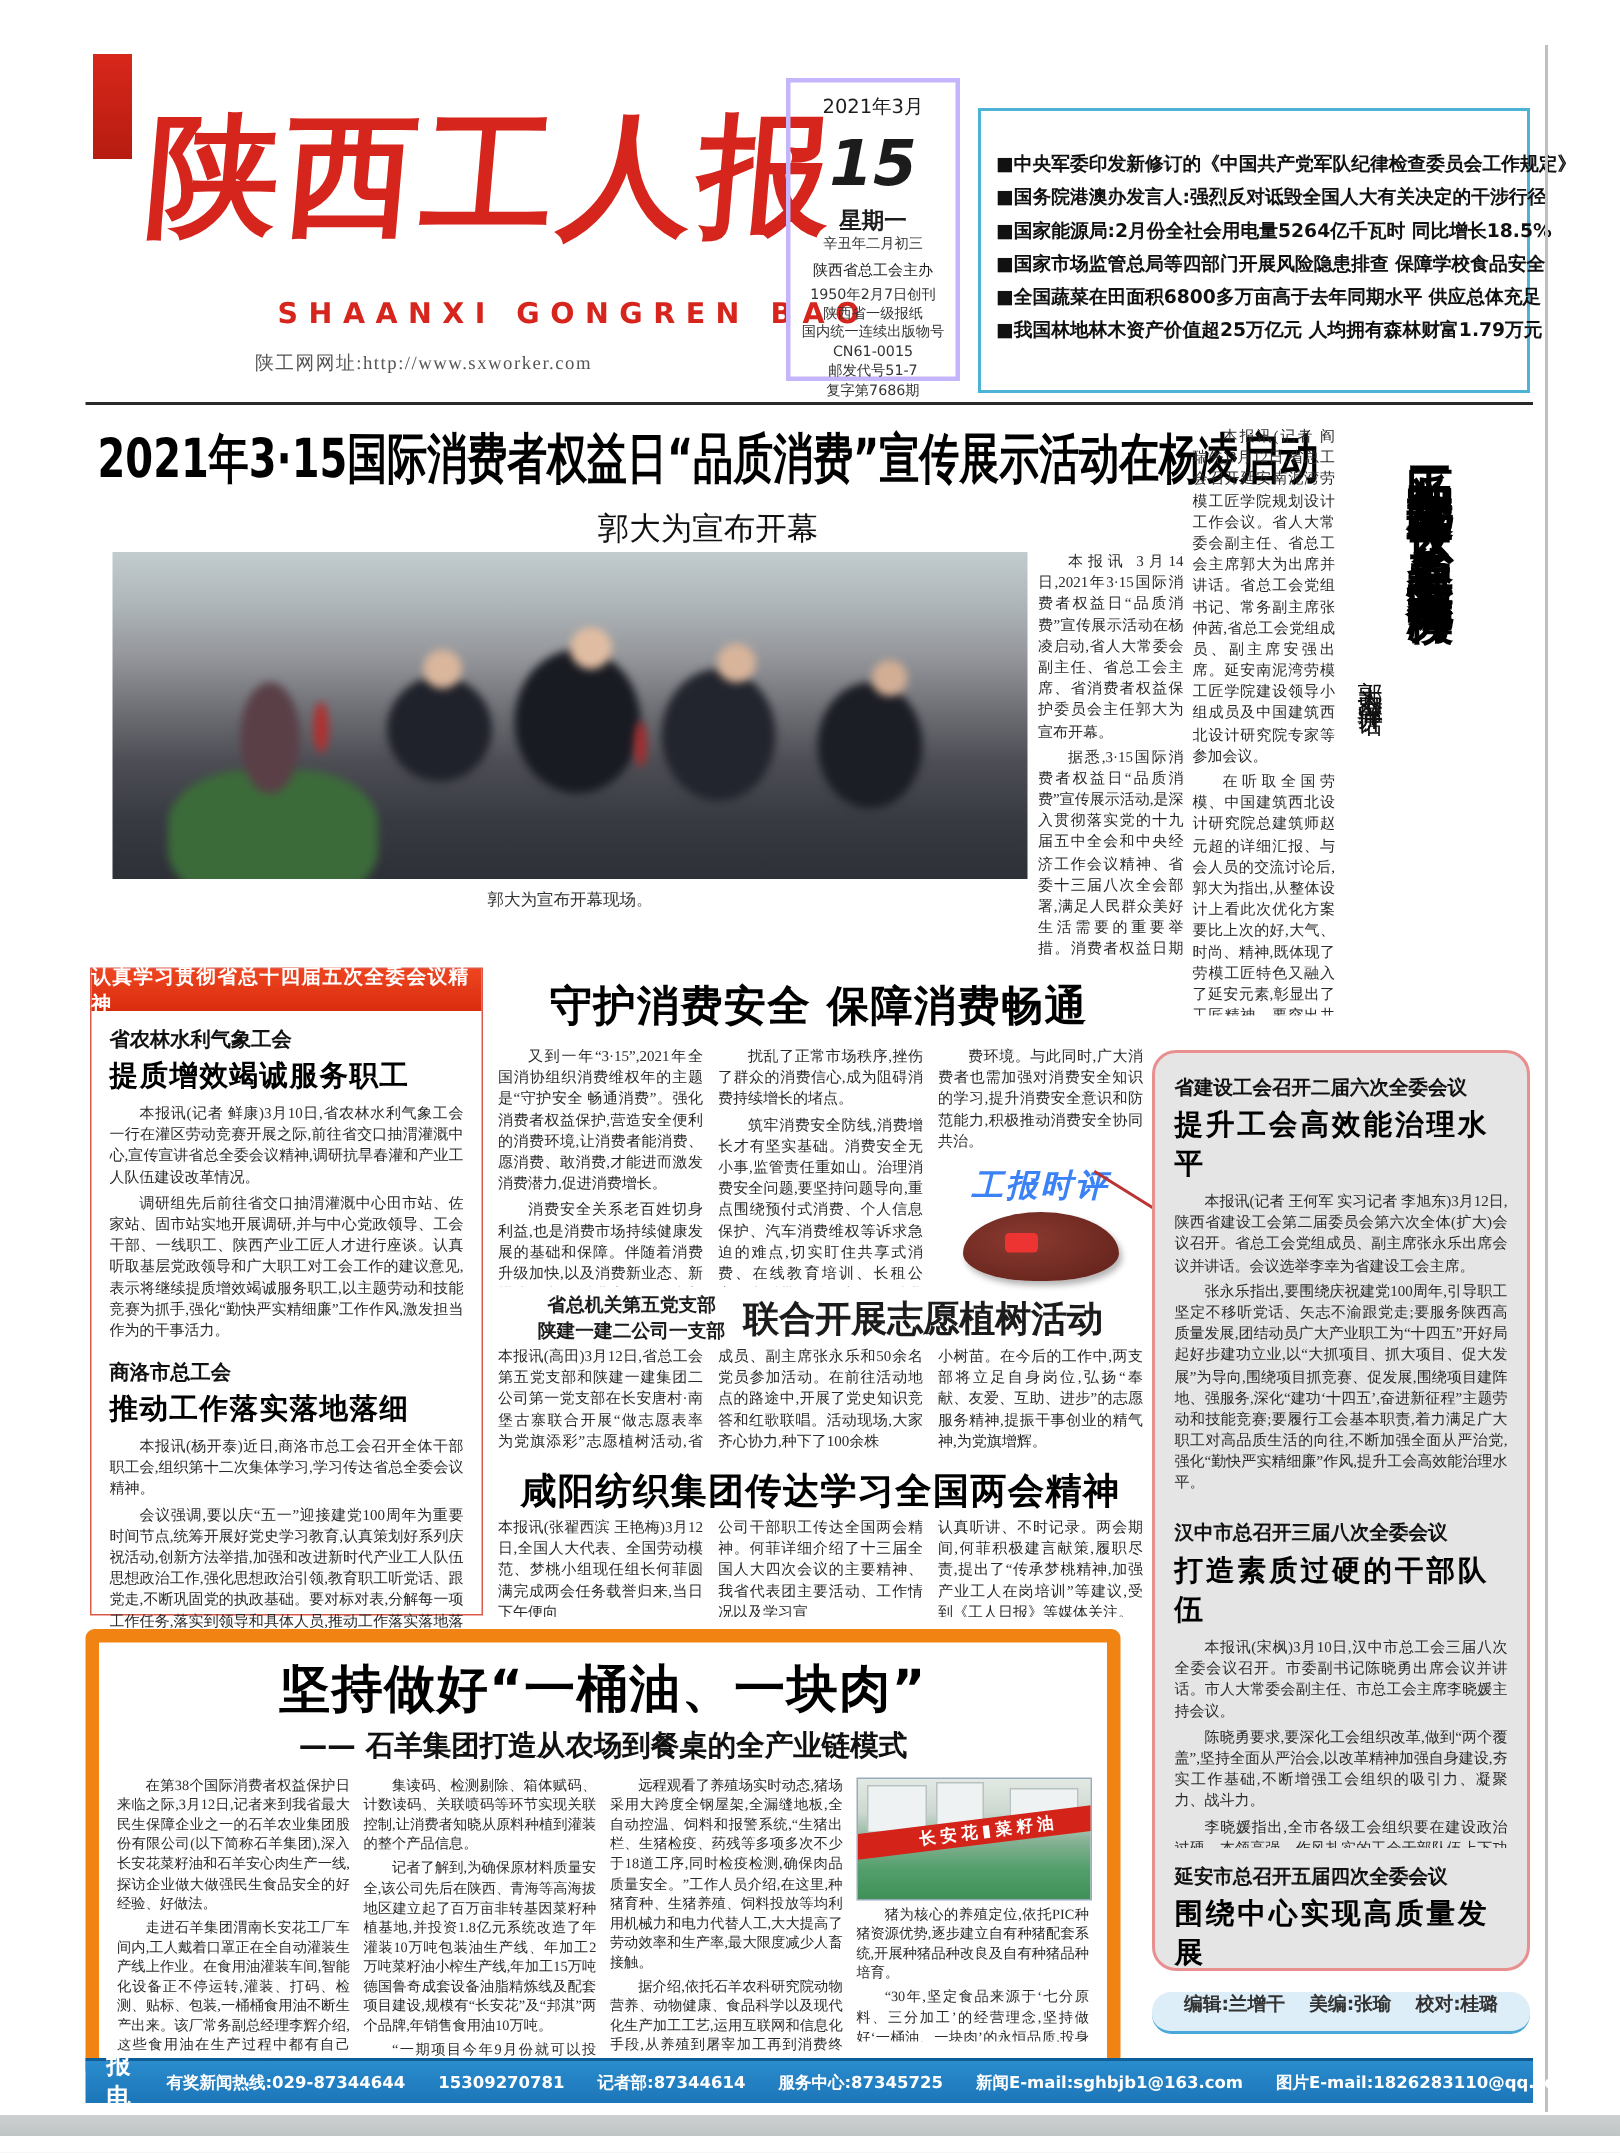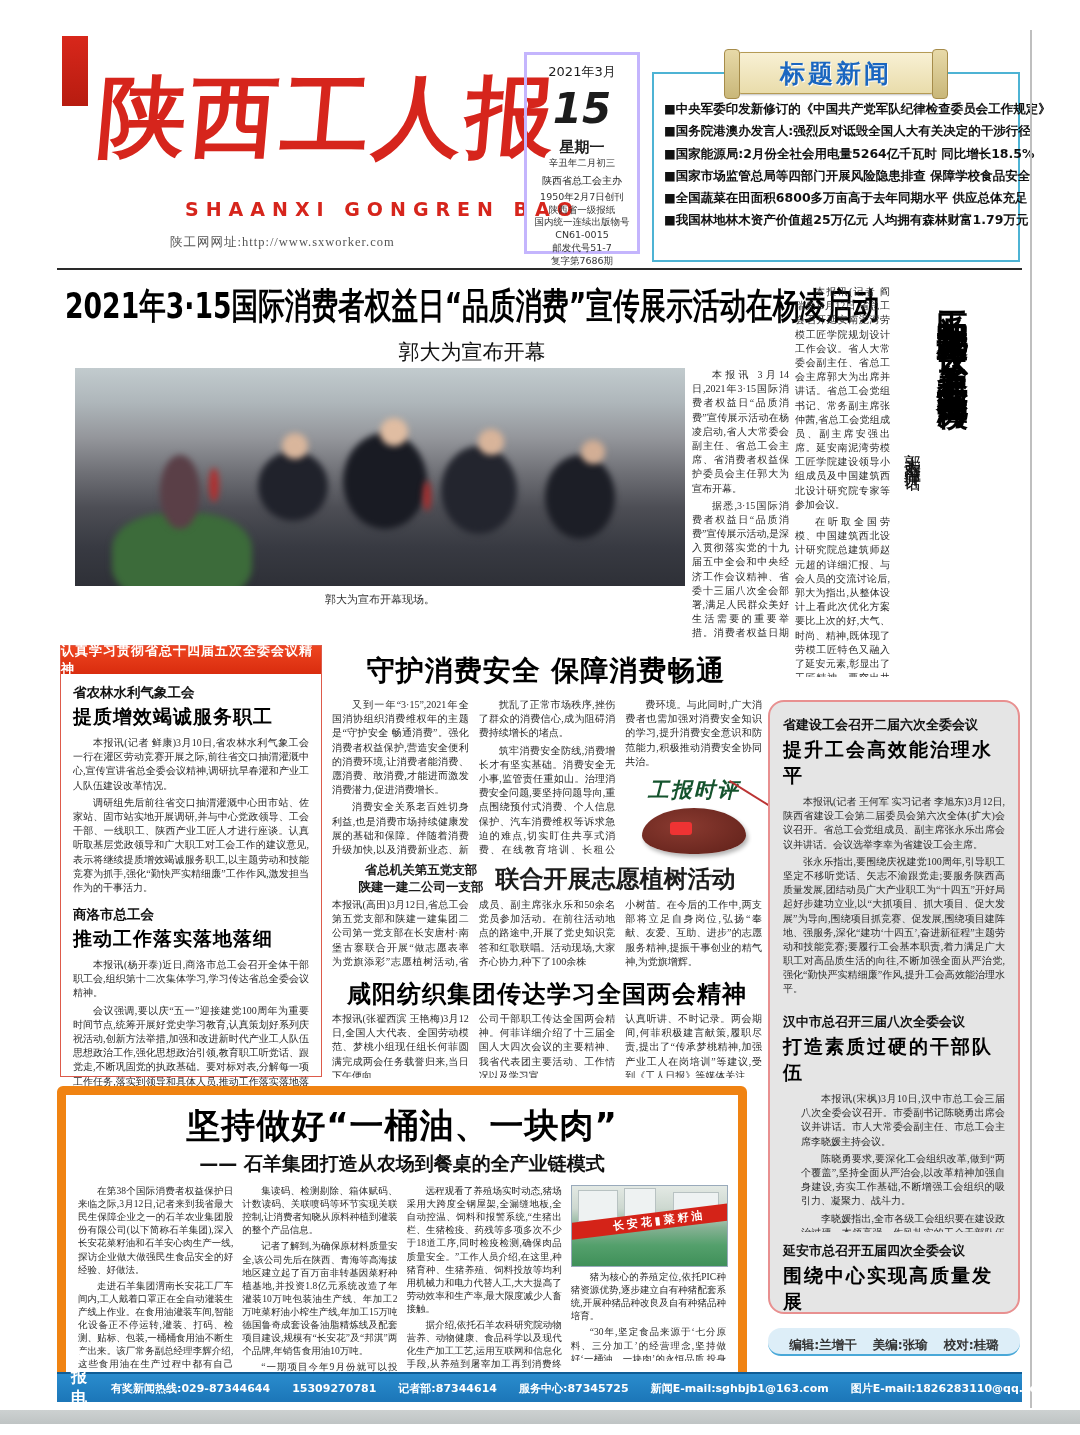--- a/index.html
+++ b/index.html
@@ -65,34 +65,34 @@
     align-items:center;justify-content:center;font-size:13px;font-weight:bold;letter-spacing:1px;}
   .kick{font-size:13.5px;font-weight:bold;color:#111;}
   .atitle{font-size:19px;font-weight:900;color:#000;letter-spacing:1px;}
 
   .sec-title{font-size:28px;font-weight:900;color:#000;text-align:center;letter-spacing:1px;}
   .sec-title2{font-size:24px;font-weight:900;color:#000;text-align:center;letter-spacing:1px;}
   .cols{display:flex;gap:10px;}
   .col{flex:1;}
 
   
-  .gbsp{font-size:21px;font-weight:bold;font-style:italic;color:#14532d;letter-spacing:2px;}
+  .gbsp{font-size:21px;font-weight:bold;font-style:italic;color:#3b82f6;letter-spacing:2px;}
   .stamp{position:relative;width:104px;height:46px;background:radial-gradient(ellipse at 40% 40%,#8a3a30,#5f2019);
          border-radius:50% 50% 46% 46%/60% 60% 40% 40%;box-shadow:2px 3px 4px rgba(0,0,0,.3);}
   .stamp .btn{position:absolute;left:28px;top:14px;width:22px;height:13px;background:#e33;border-radius:3px;}
   .stamp .cord{position:absolute;right:-26px;top:-16px;width:46px;height:2px;background:#b33;transform:rotate(32deg);}
 
   
   .rbox{width:252px;height:614px;border:2px solid #e89090;border-radius:16px;box-sizing:border-box;
         padding:14px 13px;background:#e5e5e5;}
   .rbox .kick{font-size:13px;}
   .rbox .atitle{font-size:19px;letter-spacing:2px;}
 
   .editors{width:252px;height:26px;background:#ddeef8;border-bottom:2px solid #49a8d8;display:flex;
-           align-items:flex-end;justify-content:center;gap:16px;font-size:12.5px;font-weight:bold;color:#333;border-radius:13px;}
+           align-items:flex-start;justify-content:center;gap:16px;font-size:12.5px;font-weight:bold;color:#333;border-radius:13px;}
 
   
   .orangebox{width:690px;height:300px;border:9px solid #f08312;border-radius:6px;box-sizing:border-box;
              background:#fff;padding:8px 12px 6px;}
   .feat-h{font-size:34px;font-weight:900;text-align:center;color:#000;letter-spacing:1px;}
   .feat-sub{font-size:19px;font-weight:bold;text-align:center;color:#111;margin-top:2px;}
   .photo-oil{position:relative;width:100%;height:80px;overflow:hidden;border:1px solid #9ab;
     background:linear-gradient(180deg,#e3e9e4 0%,#cdd8d0 28%,#86b194 52%,#54a06c 74%,#3f9059 100%);}
   .ribbon{position:absolute;left:-6px;top:26px;width:120%;height:17px;background:#d42318;transform:rotate(-7deg);
           color:#fff;font-size:11px;font-weight:bold;letter-spacing:3px;display:flex;align-items:center;justify-content:center;}
@@ -127,23 +127,20 @@
     <div class="d-org">陕西省总工会主办</div>
     <div class="d-sm">1950年2月7日创刊</div>
     <div class="d-sm">陕西省一级报纸</div>
     <div class="d-sm">国内统一连续出版物号</div>
     <div class="d-sm">CN61-0015</div>
     <div class="d-sm">邮发代号51-7</div>
     <div class="d-sm">复字第7686期</div>
   </div>
 
   <div class="abs hnews" style="left:652px;top:72px;">
-    <div class="hscroll">
-      <span>标题新闻</span>
-    </div>
     <div class="hitem sans">■中央军委印发新修订的《中国共产党军队纪律检查委员会工作规定》</div>
     <div class="hitem sans">■国务院港澳办发言人:强烈反对诋毁全国人大有关决定的干涉行径</div>
     <div class="hitem sans">■国家能源局:2月份全社会用电量5264亿千瓦时 同比增长18.5%</div>
     <div class="hitem sans">■国家市场监管总局等四部门开展风险隐患排查 保障学校食品安全</div>
     <div class="hitem sans">■全国蔬菜在田面积6800多万亩高于去年同期水平 供应总体充足</div>
     <div class="hitem sans">■我国林地林木资产价值超25万亿元 人均拥有森林财富1.79万元</div>
   </div>
 
   <div class="abs hrule" style="left:57px;top:268px;width:965px;"></div>
 
@@ -252,21 +249,21 @@
 
   <div class="abs rbox hide-ov" style="left:768px;top:700px;">
     <div class="kick sans">省建设工会召开二届六次全委会议</div>
     <div class="atitle sans" style="margin:3px 0 6px;">提升工会高效能治理水平</div>
     <div class="body-s just hide-ov" style="height:208px;">
       <p class="np">本报讯(记者 王何军 实习记者 李旭东)3月12日,陕西省建设工会第二届委员会第六次全体(扩大)会议召开。省总工会党组成员、副主席张永乐出席会议并讲话。会议选举李幸为省建设工会主席。</p>
       <p class="np">张永乐指出,要围绕庆祝建党100周年,引导职工坚定不移听党话、矢志不渝跟党走;要服务陕西高质量发展,团结动员广大产业职工为“十四五”开好局起好步建功立业,以“大抓项目、抓大项目、促大发展”为导向,围绕项目抓竞赛、促发展,围绕项目建阵地、强服务,深化“建功‘十四五’,奋进新征程”主题劳动和技能竞赛;要履行工会基本职责,着力满足广大职工对高品质生活的向往,不断加强全面从严治党,强化“勤快严实精细廉”作风,提升工会高效能治理水平。</p>
     </div>
     <div class="kick sans" style="margin-top:10px;">汉中市总召开三届八次全委会议</div>
     <div class="atitle sans" style="margin:3px 0 6px;">打造素质过硬的干部队伍</div>
-    <div class="body-s just hide-ov" style="height:140px;margin-left:18px;">
+    <div class="body-s just hide-ov" style="height:140px;">
       <p class="np">本报讯(宋枫)3月10日,汉中市总工会三届八次全委会议召开。市委副书记陈晓勇出席会议并讲话。市人大常委会副主任、市总工会主席李晓媛主持会议。</p>
       <p class="np">陈晓勇要求,要深化工会组织改革,做到“两个覆盖”,坚持全面从严治会,以改革精神加强自身建设,夯实工作基础,不断增强工会组织的吸引力、凝聚力、战斗力。</p>
       <p class="np">李晓媛指出,全市各级工会组织要在建设政治过硬、本领高强、作风扎实的工会干部队伍上下功夫,以优异成绩庆祝建党100周年。</p>
     </div>
     <div class="kick sans" style="margin-top:10px;">延安市总召开五届四次全委会议</div>
     <div class="atitle sans" style="margin:3px 0 6px;">围绕中心实现高质量发展</div>
 
   </div>
 
   <div class="abs editors sans" style="left:768px;top:1328px;">

